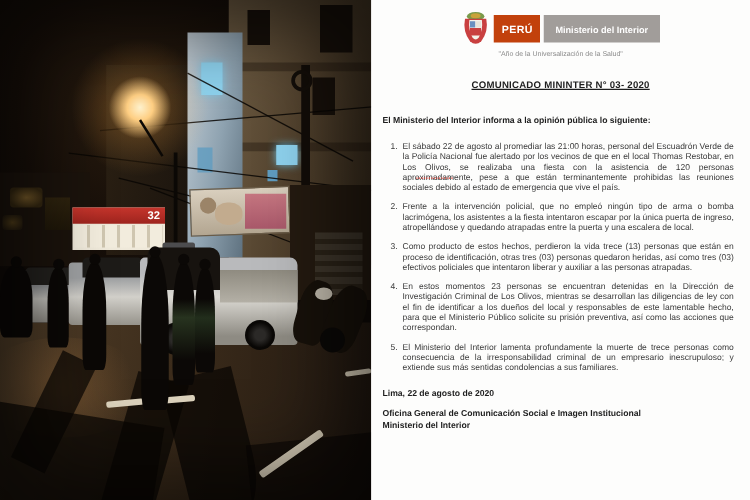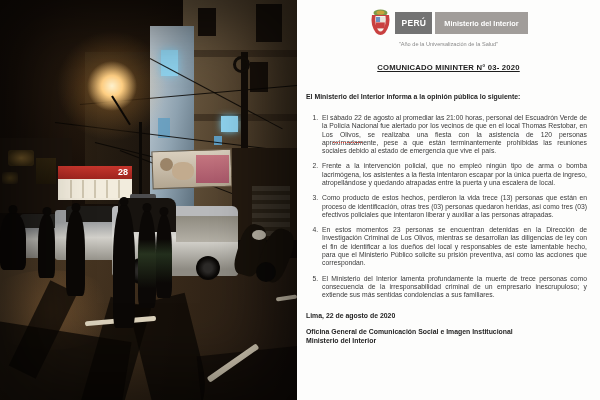--- a/index.html
+++ b/index.html
@@ -103,21 +103,21 @@
   .d2 { left:128px; top:317px; width:28px; height:5px; transform:rotate(-5deg); }
   .d3 { left:203px; top:360px; width:60px; height:6px; transform:rotate(-35deg); }
   .d4 { left:276px; top:296px; width:21px; height:4px; transform:rotate(-8deg); }
   .vignette { left:0; top:0; width:297px; height:400px; box-shadow:inset 0 0 60px 25px rgba(0,0,0,.55); }
 
   
   .doc { position:relative; width:303px; height:400px; background:#fdfdfc; flex:none; color:#2e2e2e; }
   .doc-header { display:flex; justify-content:center; align-items:center; gap:3px; padding-top:9px; }
   .arms { width:23px; height:28px; }
   .logo-box { height:22px; display:flex; align-items:center; color:#fff; font-weight:bold; }
-  .box-red  { background:#737373; font-size:8.5px; padding:0 6px; letter-spacing:.3px; }
+  .box-red  { background:#c2410c; font-size:8.5px; padding:0 6px; letter-spacing:.3px; }
   .box-gray { background:#a19d9a; font-size:7.3px; padding:0 9px; }
   .slogan { text-align:center; font-size:5.6px; color:#8a8a8a; margin-top:4px; }
   .title { text-align:center; font-size:7.7px; font-weight:bold; text-decoration:underline;
            margin-top:16px; color:#1e1e1e; letter-spacing:.2px; }
   .intro { font-size:6.9px; font-weight:bold; color:#1e1e1e; margin:21px 14px 0 9px; }
   ol.body-list { margin:14px 13px 0 10px; padding-left:13px; font-size:6.8px; line-height:1.22;
                  text-align:justify; color:#3a3a3a; }
   ol.body-list li { margin-bottom:7px; padding-left:2px; position:relative; }
   .squiggle { position:absolute; left:26px; top:23.5px; width:29px; height:3px;
               border-bottom:1px dotted #e03c31; }
@@ -166,21 +166,21 @@
 
     <div class="billboard"></div>
     <div class="bb-fig1"></div>
     <div class="bb-fig2"></div>
     <div class="bb-text"></div>
 
     <div class="rightwall"></div>
     <div class="garage"></div>
 
     <div class="storefront"></div>
-    <div class="store-red">28</div>
+    <div class="store-red">32</div>
     <div class="store-light"></div>
 
     <div class="road"></div>
     <div class="road-glow"></div>
     <div class="shadow s1"></div>
     <div class="shadow s2"></div>
     <div class="shadow s3"></div>
     <div class="shadow s4"></div>
     <div class="shadow s5"></div>
     <div class="dash d1"></div>

